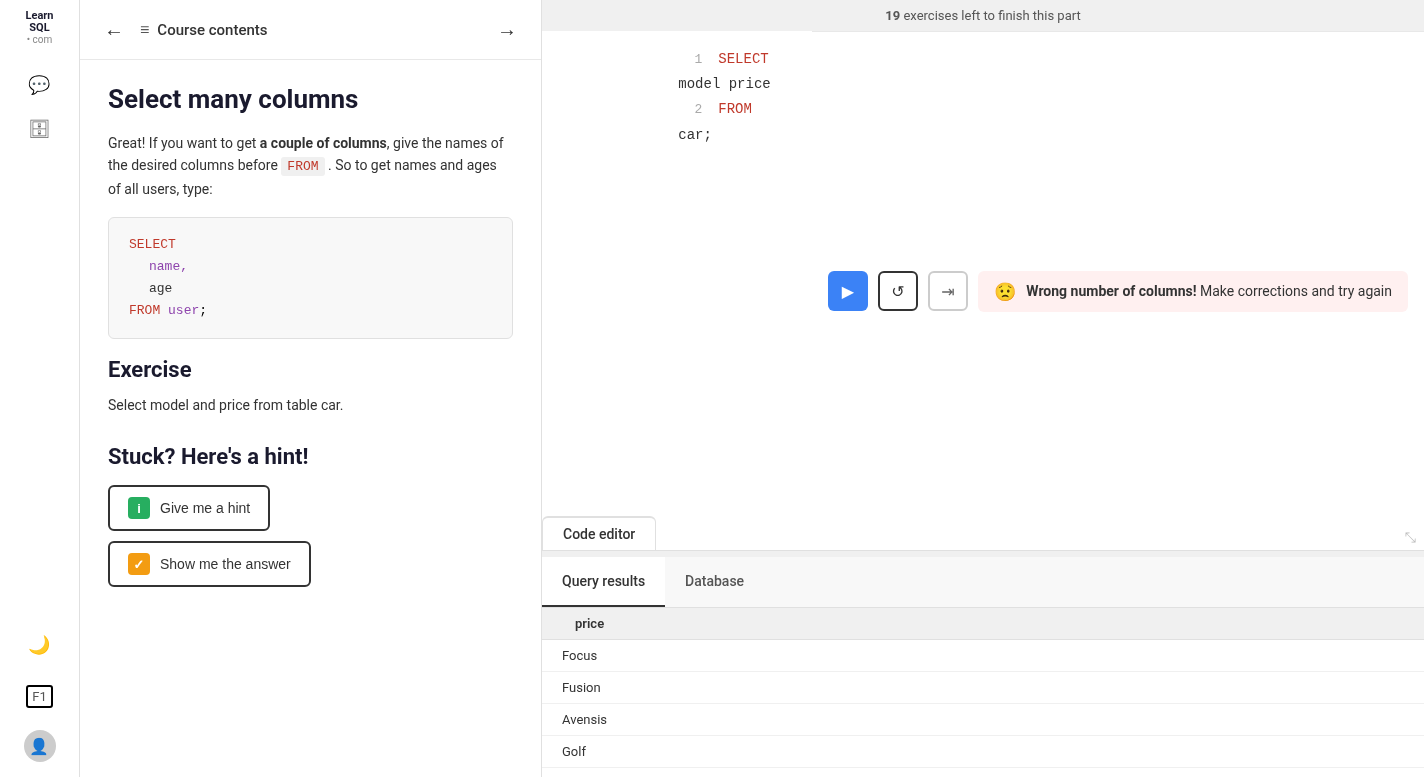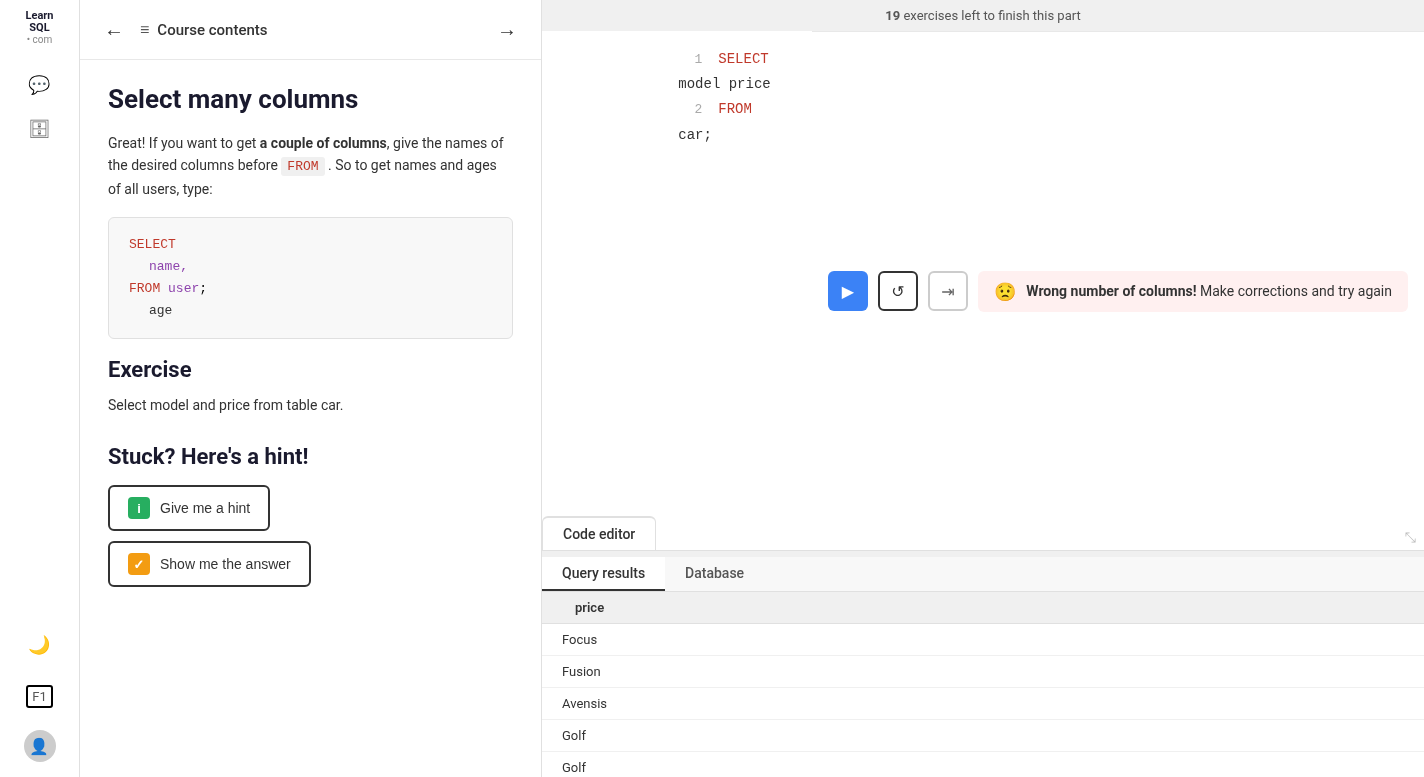--- a/index.html
+++ b/index.html
@@ -364,21 +364,21 @@
       overflow: hidden;
     }
 
     .results-tabs {
       display: flex;
       border-bottom: 1px solid #e0e0e0;
       background: #f8f8f8;
     }
 
     .result-tab {
-      padding: 8px 20px;
+      padding: 16px 20px;
       font-size: 14px;
       font-weight: 500;
       cursor: pointer;
       color: #555;
       border-bottom: 2px solid transparent;
     }
     .result-tab.active {
       background: #fff;
       color: #333;
       border-bottom: 2px solid #333;
@@ -459,22 +459,22 @@
 
     <p class="lesson-text">
       Great! If you want to get <strong>a couple of columns</strong>, give the names of the desired columns before
       <code class="inline-code">FROM</code>
       . So to get names and ages of all users, type:
     </p>
 
     <div class="code-block">
       <div><span class="kw-select">SELECT</span></div>
       <div><span style="padding-left:20px;"></span><span class="kw-name">  name,</span></div>
+      <div><span style="padding-left:20px;"></span><span class="kw-age">  age</span></div>
       <div><span class="kw-from">FROM</span> <span class="kw-user">user</span>;</div>
-      <div><span style="padding-left:20px;"></span><span class="kw-age">  age</span></div>
     </div>
 
 
     <h2 class="section-title">Exercise</h2>
     <p class="lesson-text">Select model and price from table car.</p>
 
     <h2 class="hint-section-title">Stuck? Here's a hint!</h2>
 
     <button class="hint-btn">
       <div class="hint-icon-green">i</div>

